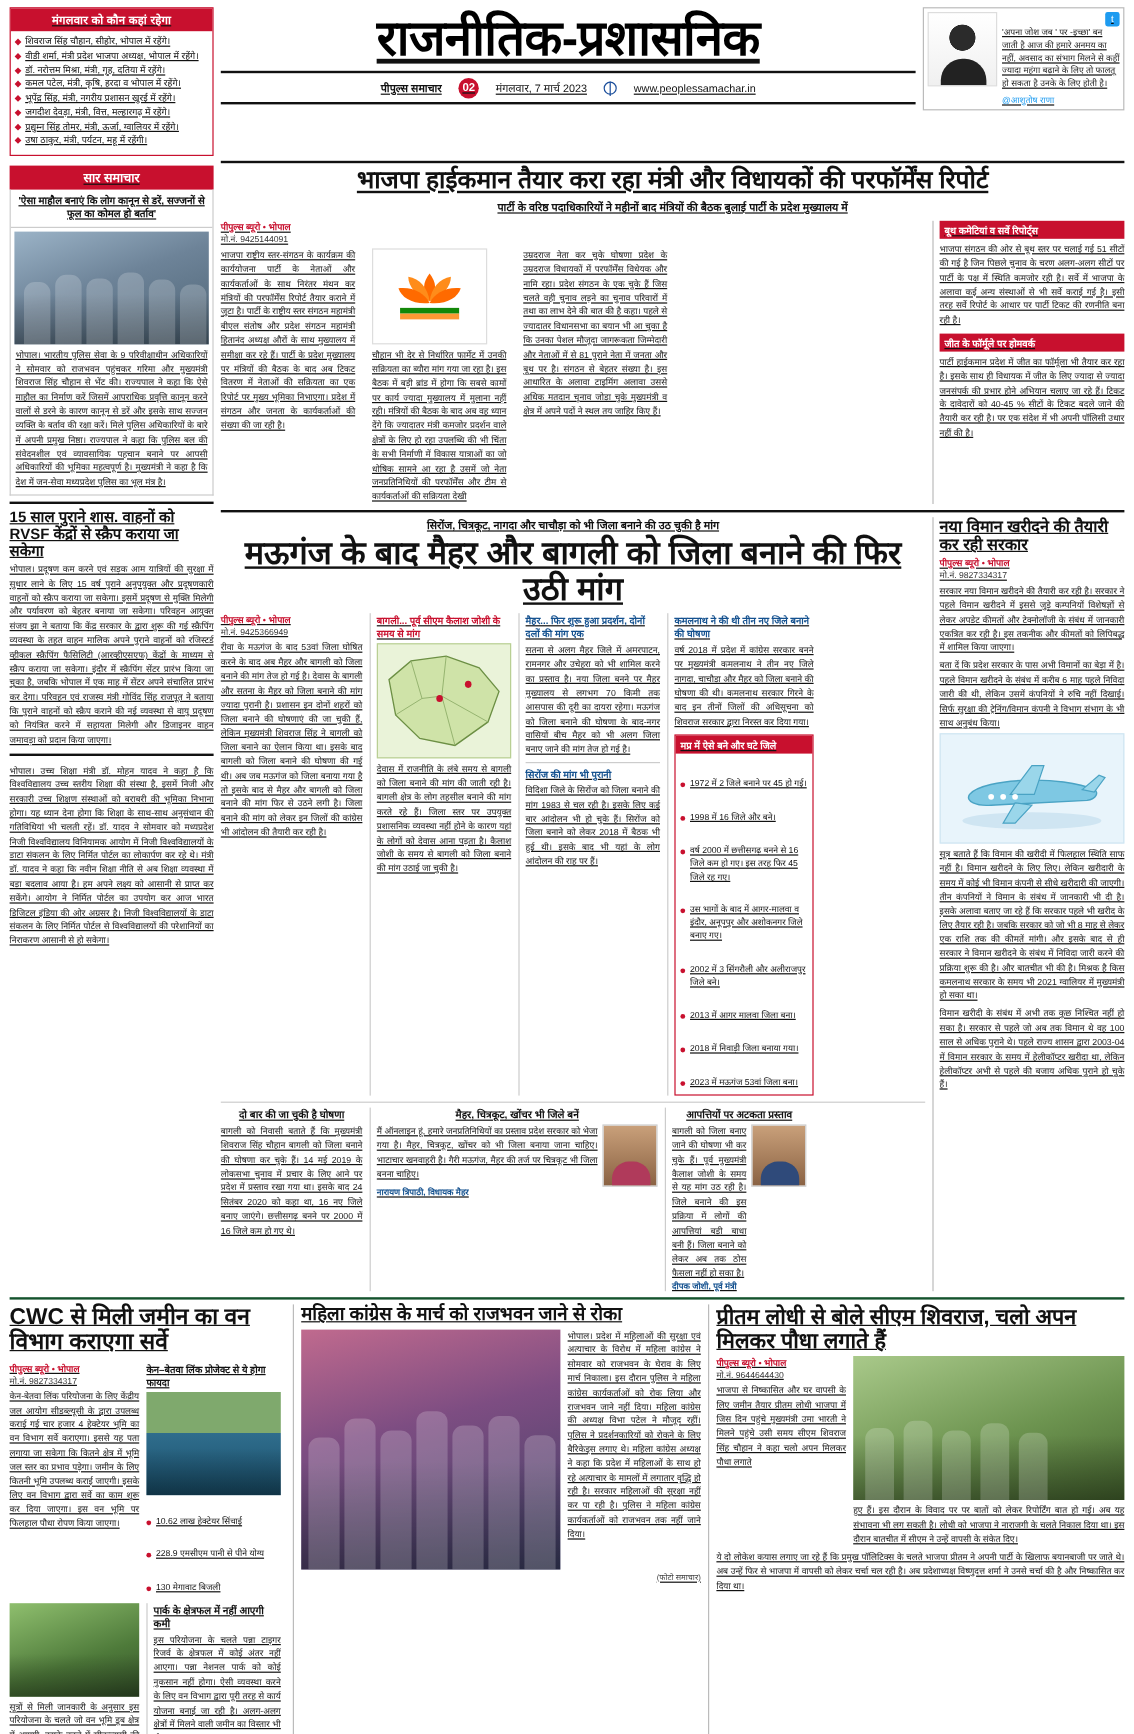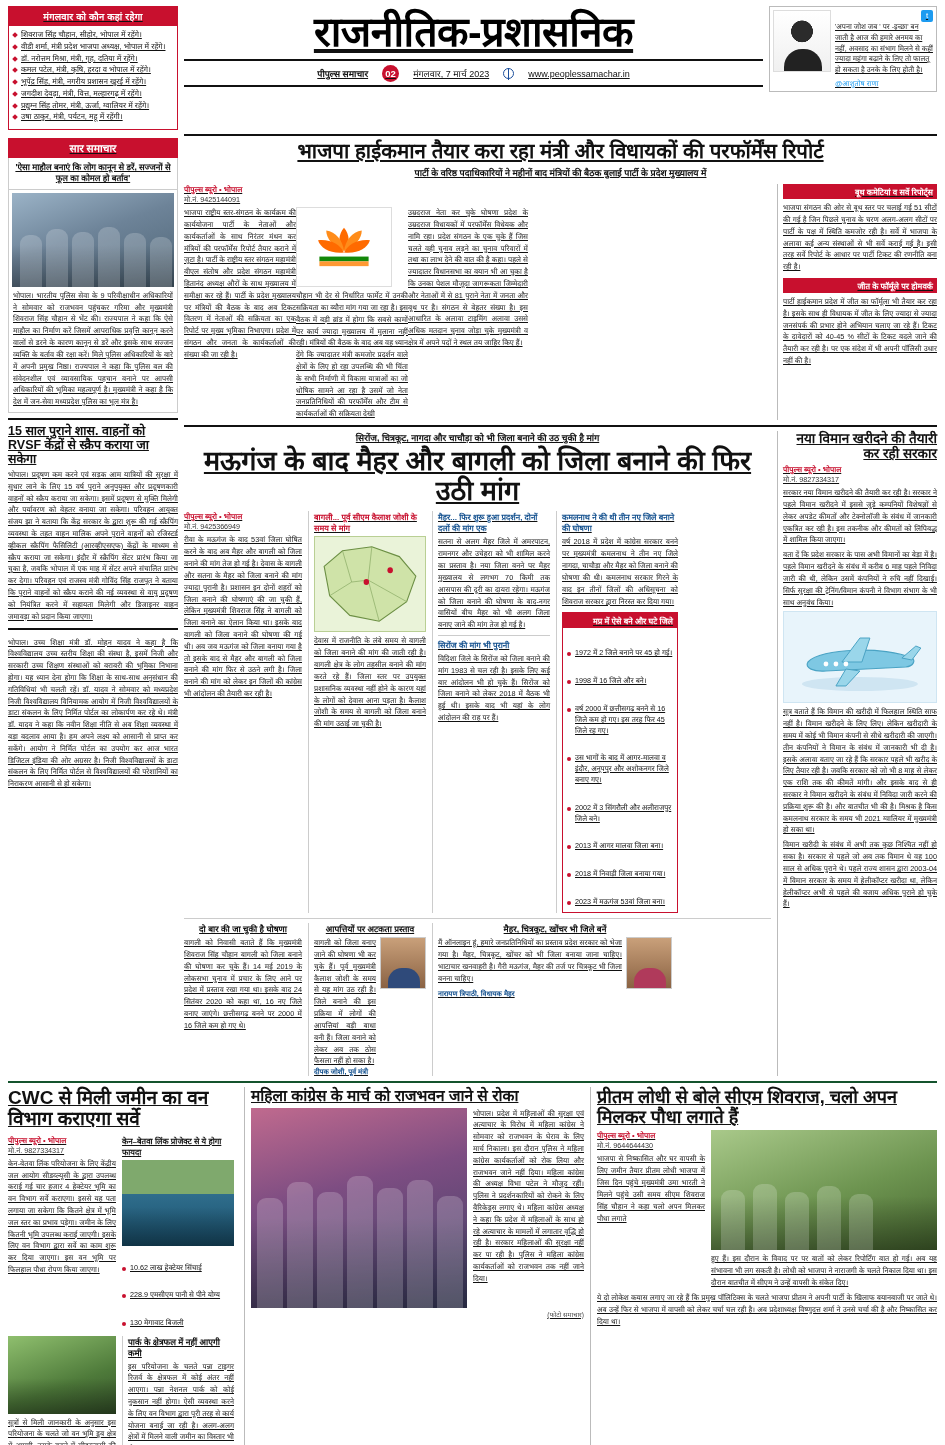--- a/index.html
+++ b/index.html
@@ -137,21 +137,21 @@
   .planebox svg{position:absolute;left:6px;top:10px;width:92%;height:76px;}
 
   
   .bl{font-size:7.2px;line-height:1.5;}
   .bl li{margin-bottom:1.5px;list-style:none;position:relative;padding-left:8px;margin-top:17px;}
   .bl li:before{content:"";position:absolute;left:0;top:4px;width:4px;height:4px;background:#c8102e;border-radius:50%;}
   .bl ul{margin:0;padding:0;}
 
   .boxhead{
     background:#14518f;color:#fff;font-size:8px;font-weight:bold;
-    text-align:right;padding:2px 4px;
+    text-align:left;padding:2px 4px;
   }
   .boxhead.red{background:#c8102e;}
 
   .avatar{
     width:46px;height:52px;background:linear-gradient(#c9a07a,#8a6243);
     border:1px solid #ccc;position:relative;overflow:hidden;flex:0 0 46px;
   }
   .avatar:after{content:"";position:absolute;left:7px;bottom:0;width:32px;height:20px;background:#2f4a7a;border-radius:14px 14px 0 0;}
   .avatar.w:after{background:#b03a5b;}
 
@@ -239,21 +239,21 @@
         <div class="sub mt3">पार्टी के वरिष्ठ पदाधिकारियों ने महीनों बाद मंत्रियों की बैठक बुलाई पार्टी के प्रदेश मुख्यालय में</div>
 
         <div class="flex mt5" style="gap:6px;">
           <div style="flex:1">
             <div class="flex" style="gap:5px;">
               <div style="flex:1">
                 <div class="byline">पीपुल्स ब्यूरो • भोपाल</div>
                 <div class="byline2">मो.नं. 9425144091</div>
               </div>
             </div>
-            <div class="flex" style="gap:0;margin-top:3px;">
+            <div class="flex" style="gap:14px;margin-top:3px;">
               <div class="body" style="width:112px">भाजपा राष्ट्रीय स्तर-संगठन के कार्यक्रम की कार्ययोजना पार्टी के नेताओं और कार्यकर्ताओं के साथ निरंतर मंथन कर मंत्रियों की परफॉर्मेंस रिपोर्ट तैयार कराने में जुटा है। पार्टी के राष्ट्रीय स्तर संगठन महामंत्री बीएल संतोष और प्रदेश संगठन महामंत्री हितानंद अध्यक्ष औरों के साथ मुख्यालय में समीक्षा कर रहे हैं। पार्टी के प्रदेश मुख्यालय पर मंत्रियों की बैठक के बाद अब टिकट वितरण में नेताओं की सक्रियता का एक रिपोर्ट पर मुख्य भूमिका निभाएगा। प्रदेश में संगठन और जनता के कार्यकर्ताओं की संख्या की जा रही है।</div>
               <div style="width:112px">
                 <div class="lotus">
                   <svg viewBox="0 0 120 96">
                     <rect width="120" height="96" fill="#ffffff"></rect>
                     <path d="M60 20 C52 30 50 42 60 54 C70 42 68 30 60 20Z" fill="#ff6a00"></path>
                     <path d="M60 54 C44 48 34 36 34 24 C48 26 58 38 60 54Z" fill="#ff8c1a"></path>
                     <path d="M60 54 C76 48 86 36 86 24 C72 26 62 38 60 54Z" fill="#ff8c1a"></path>
                     <path d="M60 56 C40 58 26 50 22 38 C40 36 54 44 60 56Z" fill="#ff6a00"></path>
                     <path d="M60 56 C80 58 94 50 98 38 C80 36 66 44 60 56Z" fill="#ff6a00"></path>
@@ -331,41 +331,41 @@
                 </div>
               </div>
             </div>
           </div>
 
           <div class="flex mt5" style="gap:6px;border-top:1px solid #ccc;padding-top:4px;">
             <div style="width:118px">
               <div style="font-size:8.5px;font-weight:bold;text-align:center">दो बार की जा चुकी है घोषणा</div>
               <div class="body mt3">बागली को निवासी बताते हैं कि मुख्यमंत्री शिवराज सिंह चौहान बागली को जिला बनाने की घोषणा कर चुके हैं। 14 मई 2019 के लोकसभा चुनाव में प्रचार के लिए आने पर प्रदेश में प्रस्ताव रखा गया था। इसके बाद 24 सितंबर 2020 को कहा था, 16 नए जिले बनाए जाएंगे। छत्तीसगढ़ बनने पर 2000 में 16 जिले कम हो गए थे।</div>
             </div>
+            <div style="width:240px;border-left:1px solid #ccc;padding-left:5px;">
+              <div style="font-size:8.5px;font-weight:bold;text-align:center">मैहर, चित्रकूट, खोंचर भी जिले बनें</div>
+              <div class="flex mt3" style="gap:4px">
+                <div class="body" style="flex:1">मैं ऑनलाइन हूं, हमारे जनप्रतिनिधियों का प्रस्ताव प्रदेश सरकार को भेजा गया है। मैहर, चित्रकूट, खोंचर को भी जिला बनाया जाना चाहिए। भाटाचार खनवाहरी है। गैरी मऊगंज, मैहर की तर्ज पर चित्रकूट भी जिला बनना चाहिए।</div>
+                <div class="avatar w"></div>
+              </div>
+              <div class="nameline">नारायण त्रिपाठी, विधायक मैहर</div>
+            </div>
             <div style="width:118px;border-left:1px solid #ccc;padding-left:5px;">
               <div style="font-size:8.5px;font-weight:bold;text-align:center">आपत्तियों पर अटकता प्रस्ताव</div>
               <div class="flex mt3" style="gap:4px">
                 <div class="body" style="flex:1">बागली को जिला बनाए जाने की घोषणा भी कर चुके हैं। पूर्व मुख्यमंत्री कैलाश जोशी के समय से यह मांग उठ रही है। जिले बनाने की इस प्रक्रिया में लोगों की आपत्तियां बड़ी बाधा बनी हैं। जिला बनाने को लेकर अब तक ठोस फैसला नहीं हो सका है।</div>
                 <div class="avatar"></div>
               </div>
               <div class="nameline">दीपक जोशी, पूर्व मंत्री</div>
             </div>
-            <div style="width:240px;border-left:1px solid #ccc;padding-left:5px;">
-              <div style="font-size:8.5px;font-weight:bold;text-align:center">मैहर, चित्रकूट, खोंचर भी जिले बनें</div>
-              <div class="flex mt3" style="gap:4px">
-                <div class="body" style="flex:1">मैं ऑनलाइन हूं, हमारे जनप्रतिनिधियों का प्रस्ताव प्रदेश सरकार को भेजा गया है। मैहर, चित्रकूट, खोंचर को भी जिला बनाया जाना चाहिए। भाटाचार खनवाहरी है। गैरी मऊगंज, मैहर की तर्ज पर चित्रकूट भी जिला बनना चाहिए।</div>
-                <div class="avatar w"></div>
-              </div>
-              <div class="nameline">नारायण त्रिपाठी, विधायक मैहर</div>
-            </div>
           </div>
         </div>
 
         <div style="width:160px;border-left:1px solid #bbb;padding-left:5px;">
-          <div class="hl" style="font-size:13.5px;text-align:right">नया विमान खरीदने की तैयारी कर रही सरकार</div>
+          <div class="hl" style="font-size:13.5px;text-align:left">नया विमान खरीदने की तैयारी कर रही सरकार</div>
           <div class="byline mt3">पीपुल्स ब्यूरो • भोपाल</div>
           <div class="byline2">मो.नं. 9827334317</div>
           <div class="body mt3">सरकार नया विमान खरीदने की तैयारी कर रही है। सरकार ने पहले विमान खरीदने में इससे जुड़े कम्पनियों विशेषज्ञों से लेकर अपडेट कीमतों और टेक्नोलॉजी के संबंध में जानकारी एकत्रित कर रही है। इस तकनीक और कीमतों को लिपिबद्ध में शामिल किया जाएगा।</div>
           <div class="body mt3">बता दें कि प्रदेश सरकार के पास अभी विमानों का बेड़ा में है। पहले विमान खरीदने के संबंध में करीब 6 माह पहले निविदा जारी की थी, लेकिन उसमें कंपनियों ने रुचि नहीं दिखाई। सिर्फ सुरक्षा की ट्रेनिंग/विमान कंपनी ने विभाग संभाग के भी साथ अनुबंध किया।</div>
           <div class="planebox mt3">
             <svg viewBox="0 0 140 76">
               <ellipse cx="70" cy="62" rx="58" ry="7" fill="#cfe5f2"></ellipse>
               <path d="M18 40 C30 26 96 24 122 36 C126 38 124 44 116 45 L36 49 C24 50 14 46 18 40Z" fill="#7ec8e3" stroke="#4aa3c4" stroke-width="1.2"></path>
               <path d="M52 40 L70 16 L80 16 L72 40 Z" fill="#9ad6ea" stroke="#4aa3c4" stroke-width="1"></path>
               <path d="M56 47 L46 64 L56 64 L70 49 Z" fill="#9ad6ea" stroke="#4aa3c4" stroke-width="1"></path>

